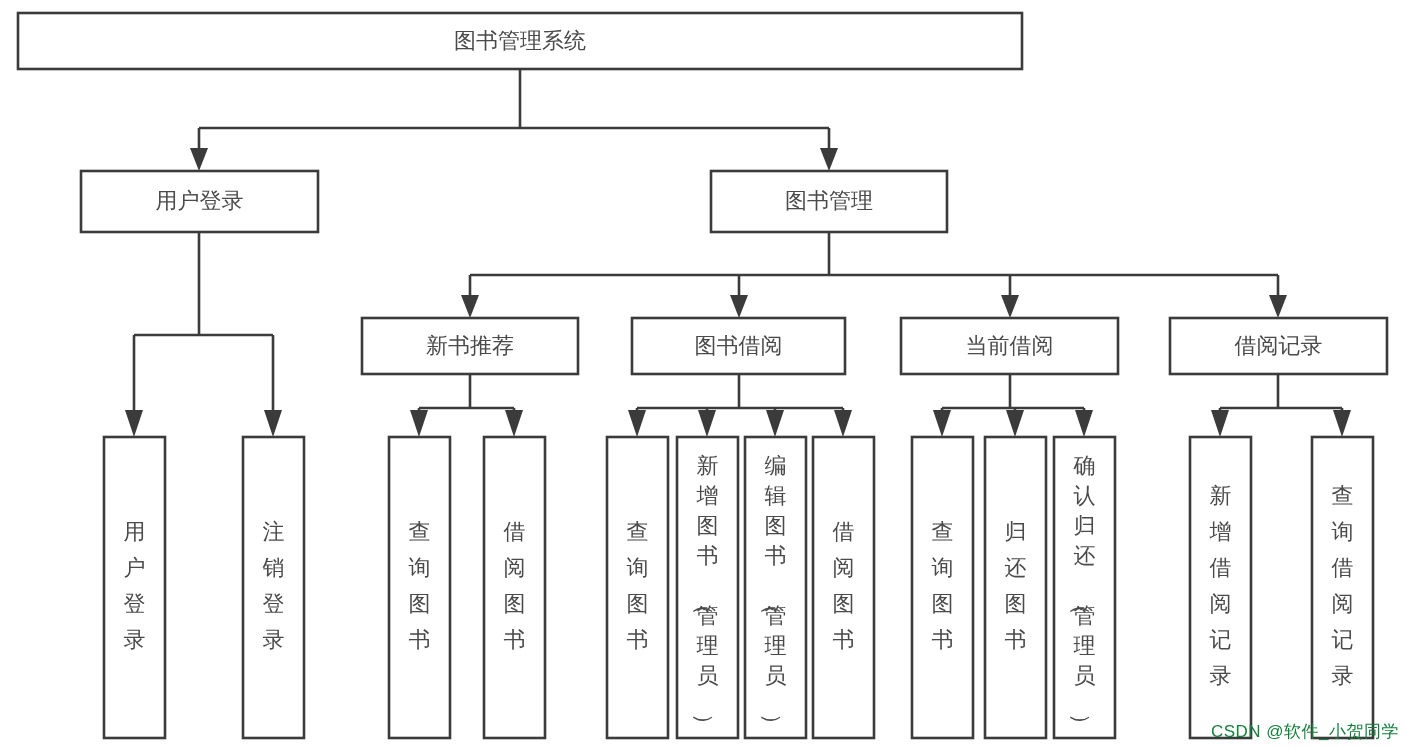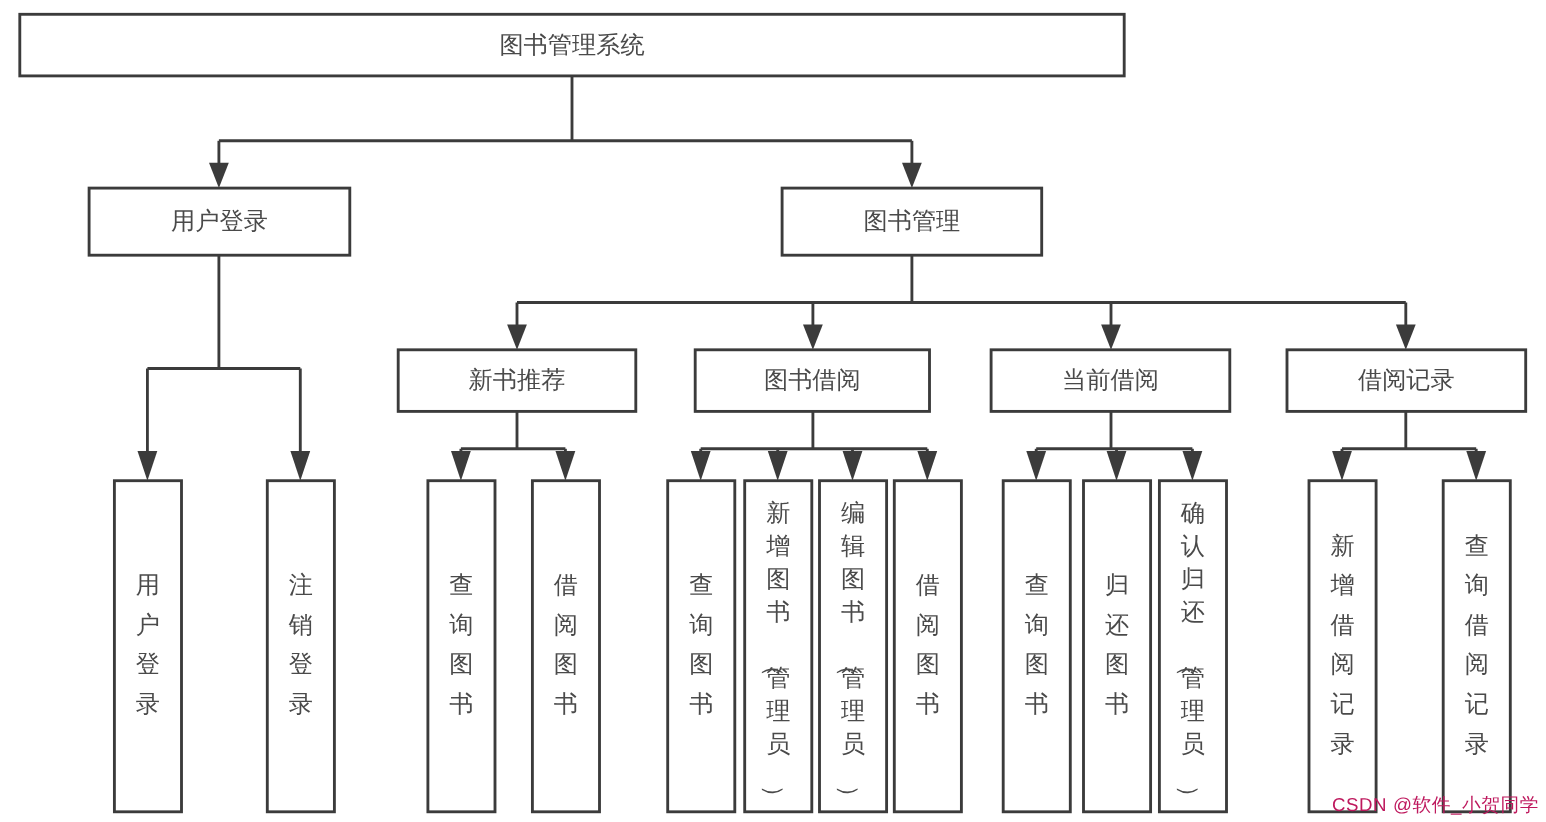--- a/index.html
+++ b/index.html
@@ -49,21 +49,21 @@
     font-family: "Liberation Sans", "DejaVu Sans", sans-serif;
     font-size: 22px;
     text-anchor: middle;
   }
   .watermark {
     position: absolute;
     right: 6px;
     bottom: 4px;
     font-family: "Liberation Sans", "DejaVu Sans", sans-serif;
     font-size: 17px;
-    color: #be185d;
+    color: #15803d;
     white-space: nowrap;
     letter-spacing: 0.5px;
   }
 </style>
 </head>
 <body>
 
 <div id="diagram-root">
   <svg id="diagram-svg" width="1405" height="747" viewBox="0 0 1405 747" xmlns="http://www.w3.org/2000/svg">
 

